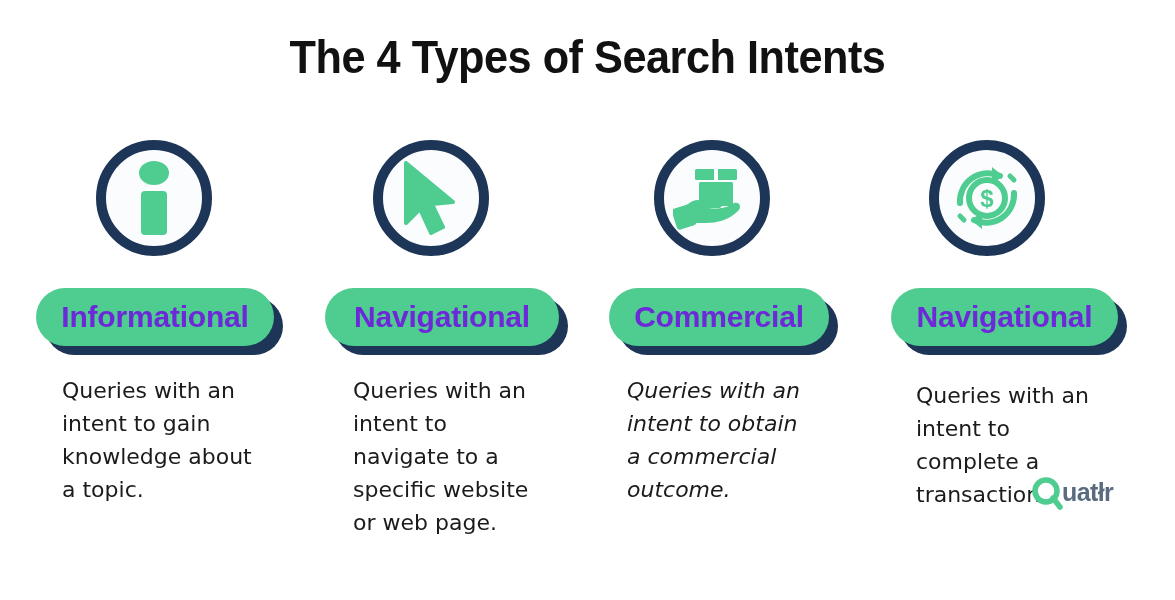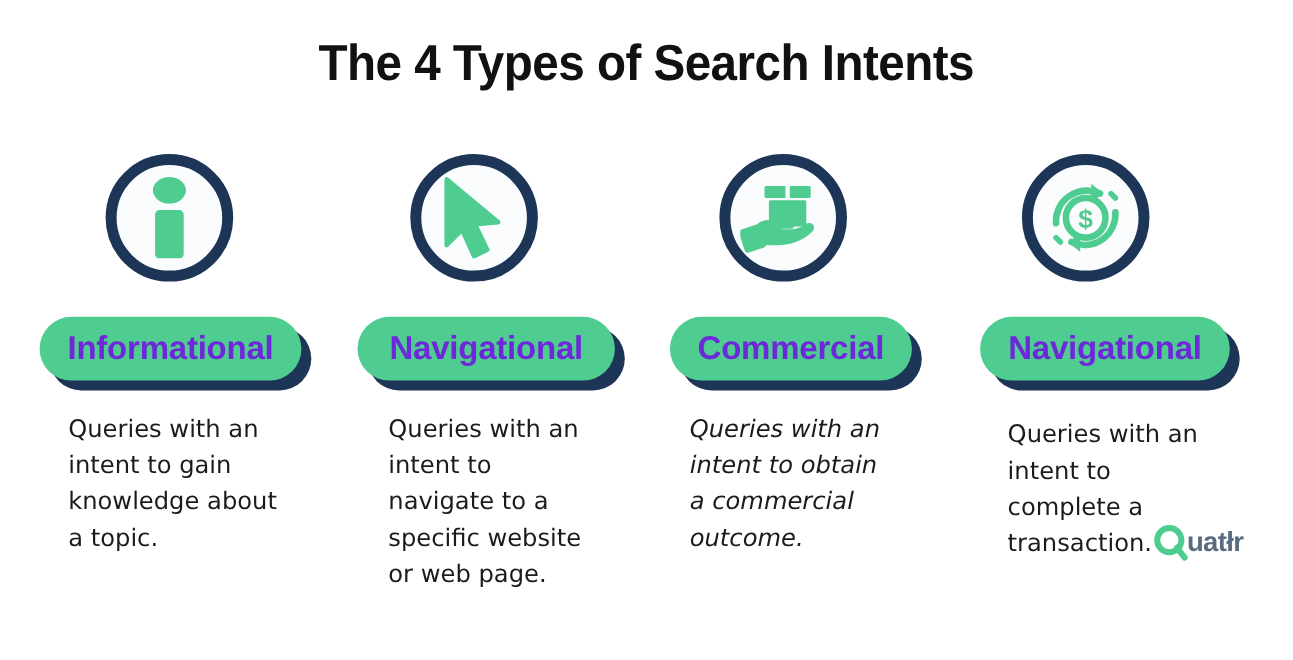--- a/index.html
+++ b/index.html
@@ -135,21 +135,21 @@
     width: 200px;
   }
   .col-1 .desc { margin-left: 26px; width: 196px; }
   .col-2 .desc { margin-left: 28px; width: 196px; }
   .col-3 .desc { margin-left: 18px; width: 190px; font-style: italic; }
   .col-4 .desc { margin-left: 25px; width: 200px; margin-top: 13px; }
 
   
   .logo {
     position: absolute;
-    right: 11px;
+    right: 28px;
     bottom: 18px;
     display: flex;
     align-items: center;
   }
 </style>
 </head>
 <body>
 
 <div class="infographic">
 

